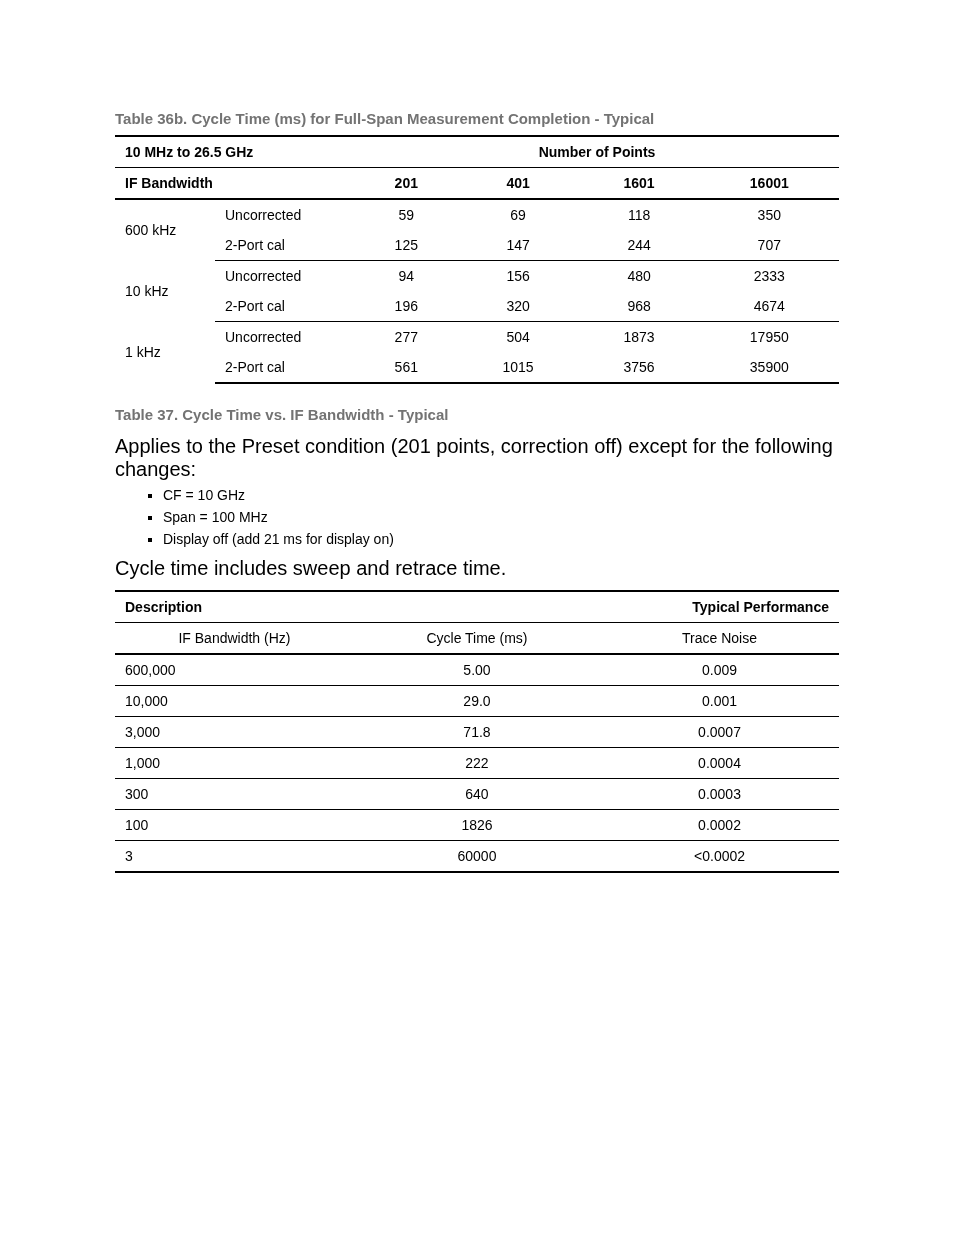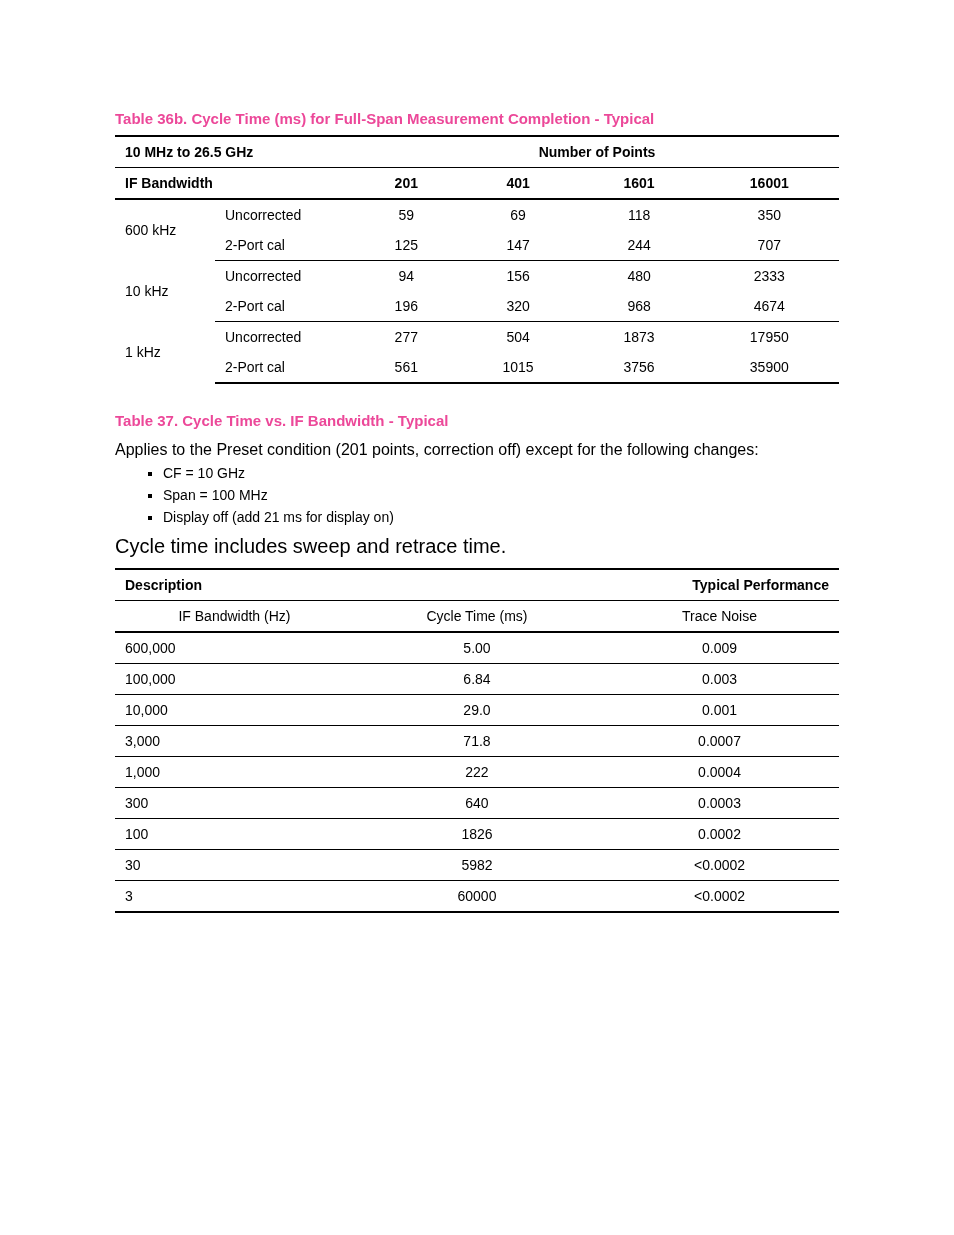--- a/index.html
+++ b/index.html
@@ -6,44 +6,44 @@
     font-family: Arial, Helvetica, sans-serif;
     font-size: 14px;
     color: #000;
     background: #fff;
     margin: 0;
     padding: 110px 115px 40px 115px;
     width: 954px;
     box-sizing: border-box;
   }
   .tbl-title {
-    color: #ec4899;
+    color: #737373;
     font-weight: bold;
     font-size: 15px;
     margin: 0 0 8px 0;
   }
   table {
     border-collapse: collapse;
     width: 100%;
   }
-  .t1 { margin-bottom: 28px; }
+  .t1 { margin-bottom: 22px; }
   .t1 td, .t1 th {
     padding: 7px 10px;
     text-align: left;
     font-size: 14px;
   }
   .t1 .num { text-align: center; }
   .t1 .hdr-row1 td { border-top: 2px solid #000; border-bottom: 1px solid #000; font-weight:bold; }
   .t1 .hdr-row2 td { border-bottom: 2px solid #000; font-weight:bold; }
   .t1 .sep td { border-bottom: 1px solid #000; }
   .t1 .last td { border-bottom: 2px solid #000; }
   .t1 .bw-cell { width: 80px; }
   .t1 .mode-cell { width: 120px; }
 
-  .intro { margin: 12px 0 6px 0; font-size:16px; }
+  .intro { margin: 12px 0 6px 0; font-size:20px; }
   ul.bullets { list-style: square; margin: 4px 0 10px 40px; padding:0; }
   ul.bullets li { margin: 6px 8px; font-size:14px; }
   .note { margin: 8px 0 10px 0; font-size:20px; }
 
   .t2 td, .t2 th { padding: 7px 10px; font-size:14px; }
   .t2 .hdr1 td { border-top:2px solid #000; border-bottom:1px solid #000; font-weight:bold;margin-top:27px; }
   .t2 .hdr2 td { border-bottom:2px solid #000; font-weight:normal;text-align:center; }
   .t2 .row td { border-bottom:1px solid #000; }
   .t2 .lastrow td { border-bottom:2px solid #000; }
   .t2 .c1 { text-align:left; width: 33%; }
@@ -140,25 +140,20 @@
     <td class="c3">Trace Noise</td>
   </tr>
   </tbody>
     <tbody id="t37-body">
       <tr class="row">
         <td class="c1">600,000</td>
         <td class="c2">5.00</td>
         <td class="c3">0.009</td>
       </tr>
       <tr class="row">
-        <td class="c1">100,000</td>
-        <td class="c2">6.84</td>
-        <td class="c3">0.003</td>
-      </tr>
-      <tr class="row">
         <td class="c1">10,000</td>
         <td class="c2">29.0</td>
         <td class="c3">0.001</td>
       </tr>
       <tr class="row">
         <td class="c1">3,000</td>
         <td class="c2">71.8</td>
         <td class="c3">0.0007</td>
       </tr>
       <tr class="row">
@@ -169,24 +164,19 @@
       <tr class="row">
         <td class="c1">300</td>
         <td class="c2">640</td>
         <td class="c3">0.0003</td>
       </tr>
       <tr class="row">
         <td class="c1">100</td>
         <td class="c2">1826</td>
         <td class="c3">0.0002</td>
       </tr>
-      <tr class="row">
-        <td class="c1">30</td>
-        <td class="c2">5982</td>
-        <td class="c3">&lt;0.0002</td>
-      </tr>
       <tr class="lastrow">
         <td class="c1">3</td>
         <td class="c2">60000</td>
         <td class="c3">&lt;0.0002</td>
       </tr>
     </tbody>
 </table>
 
 </body></html>

